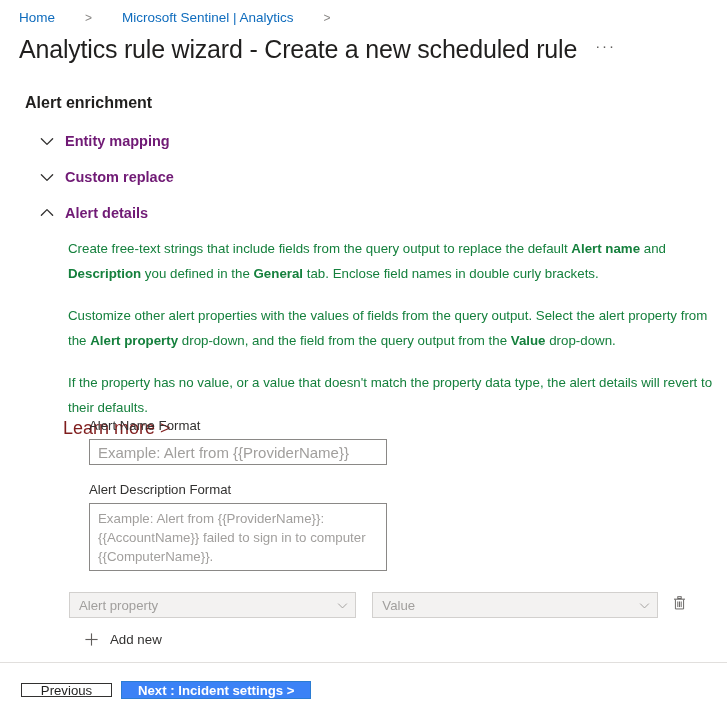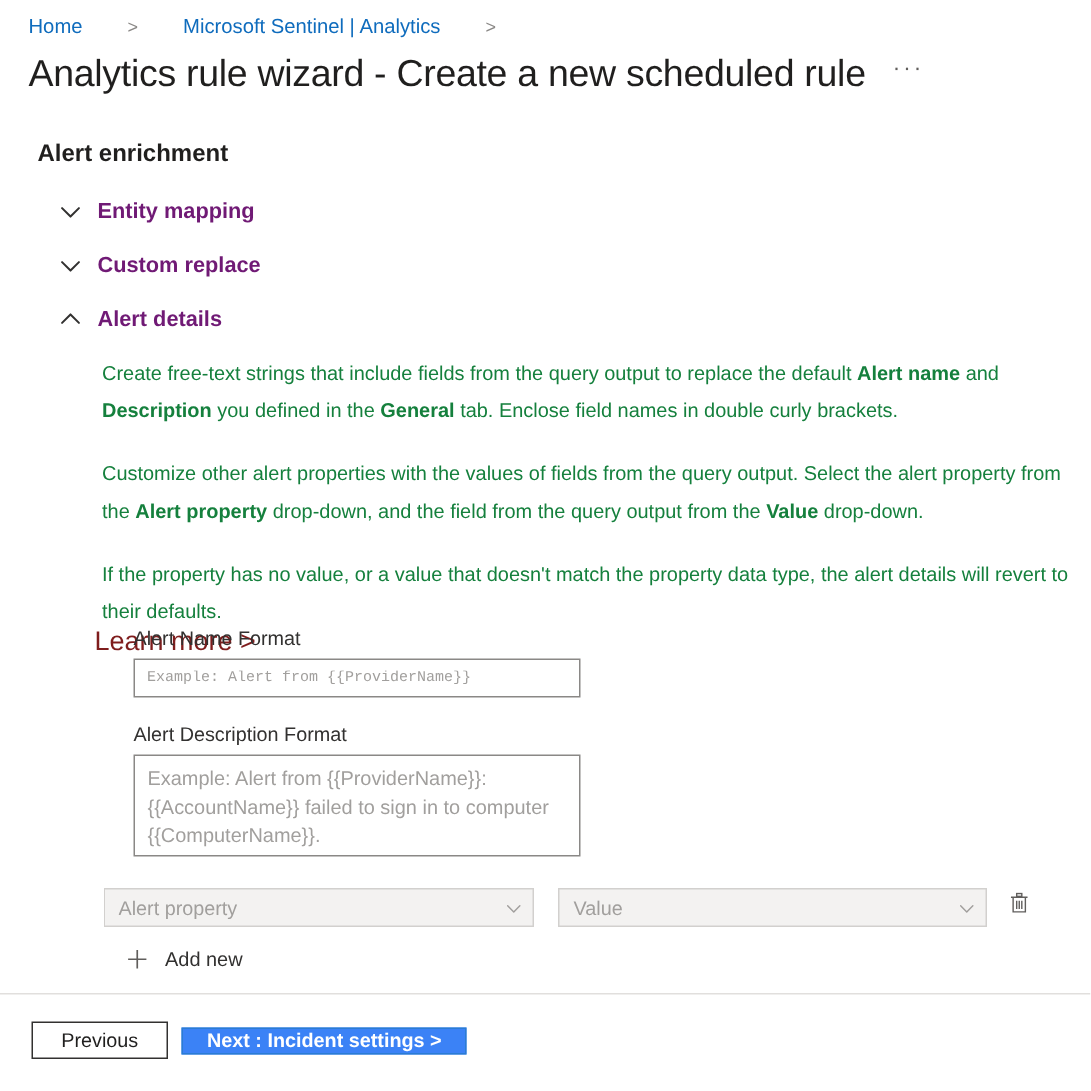--- a/index.html
+++ b/index.html
@@ -142,22 +142,22 @@
     font-size: 13.2px;
     color: #323130;
     margin-bottom: 6px;
     display: block;
   }
   .txt-input {
     width: 298px;
     height: 26px;
     border: 1px solid #8a8886;
     background: #ffffff;
-    font-family: Liberation Mono, monospace;
-    font-size: 10px;
+    font-family: Liberation Sans, sans-serif;
+    font-size: 15px;
     color: #323130;
     padding: 0 8px;
     outline: none;
     display: block;
   }
   .txt-input::placeholder { color: #a19f9d; opacity: 1; }
   .txt-area {
     width: 298px;
     height: 68px;
     border: 1px solid #8a8886;
@@ -246,21 +246,21 @@
     background: #e1dfdd;
   }
   .footer {
     position: absolute;
     left: 21px;
     top: 681px;
     display: flex;
     align-items: center;
   }
   .btn-prev {
-    height: 25px;
+    height: 14px;
     min-width: 91px;
     padding: 0 14px;
     border: 1px solid #323130;
     background: #ffffff;
     color: #201f1e;
     font-family: "Liberation Sans", sans-serif;
     font-size: 13.2px;
     cursor: pointer;
     display: flex;
     align-items: center;

